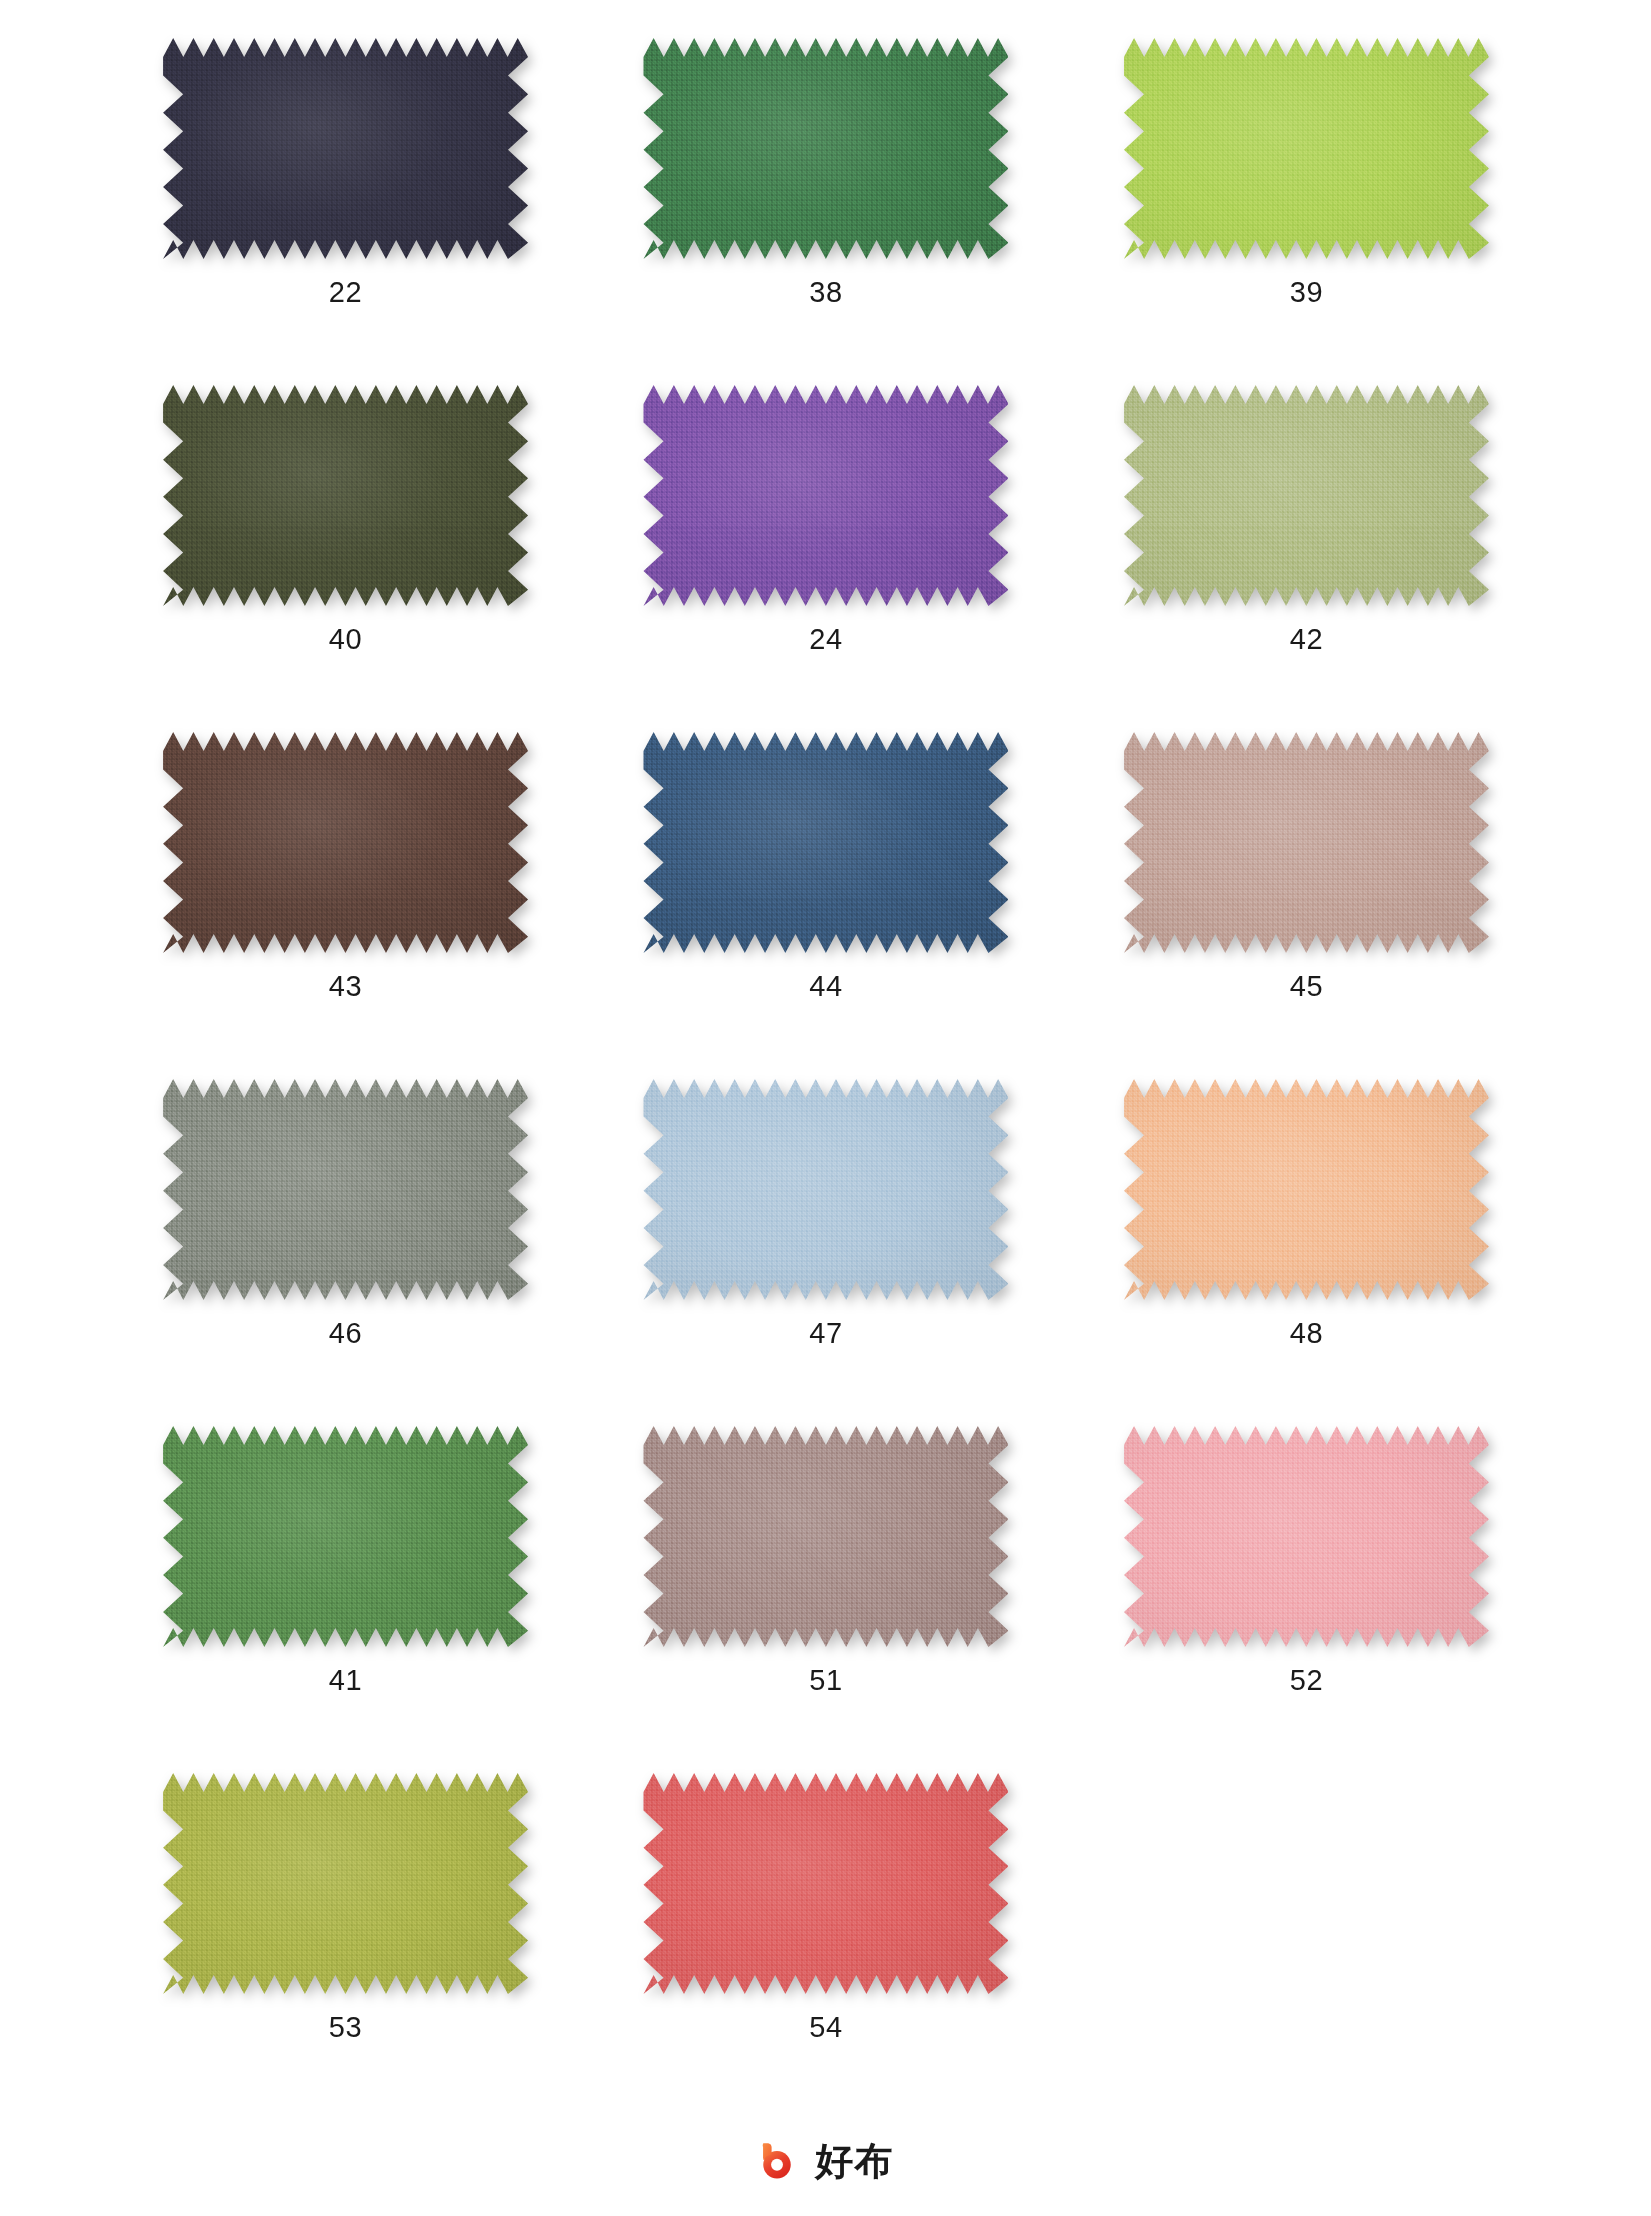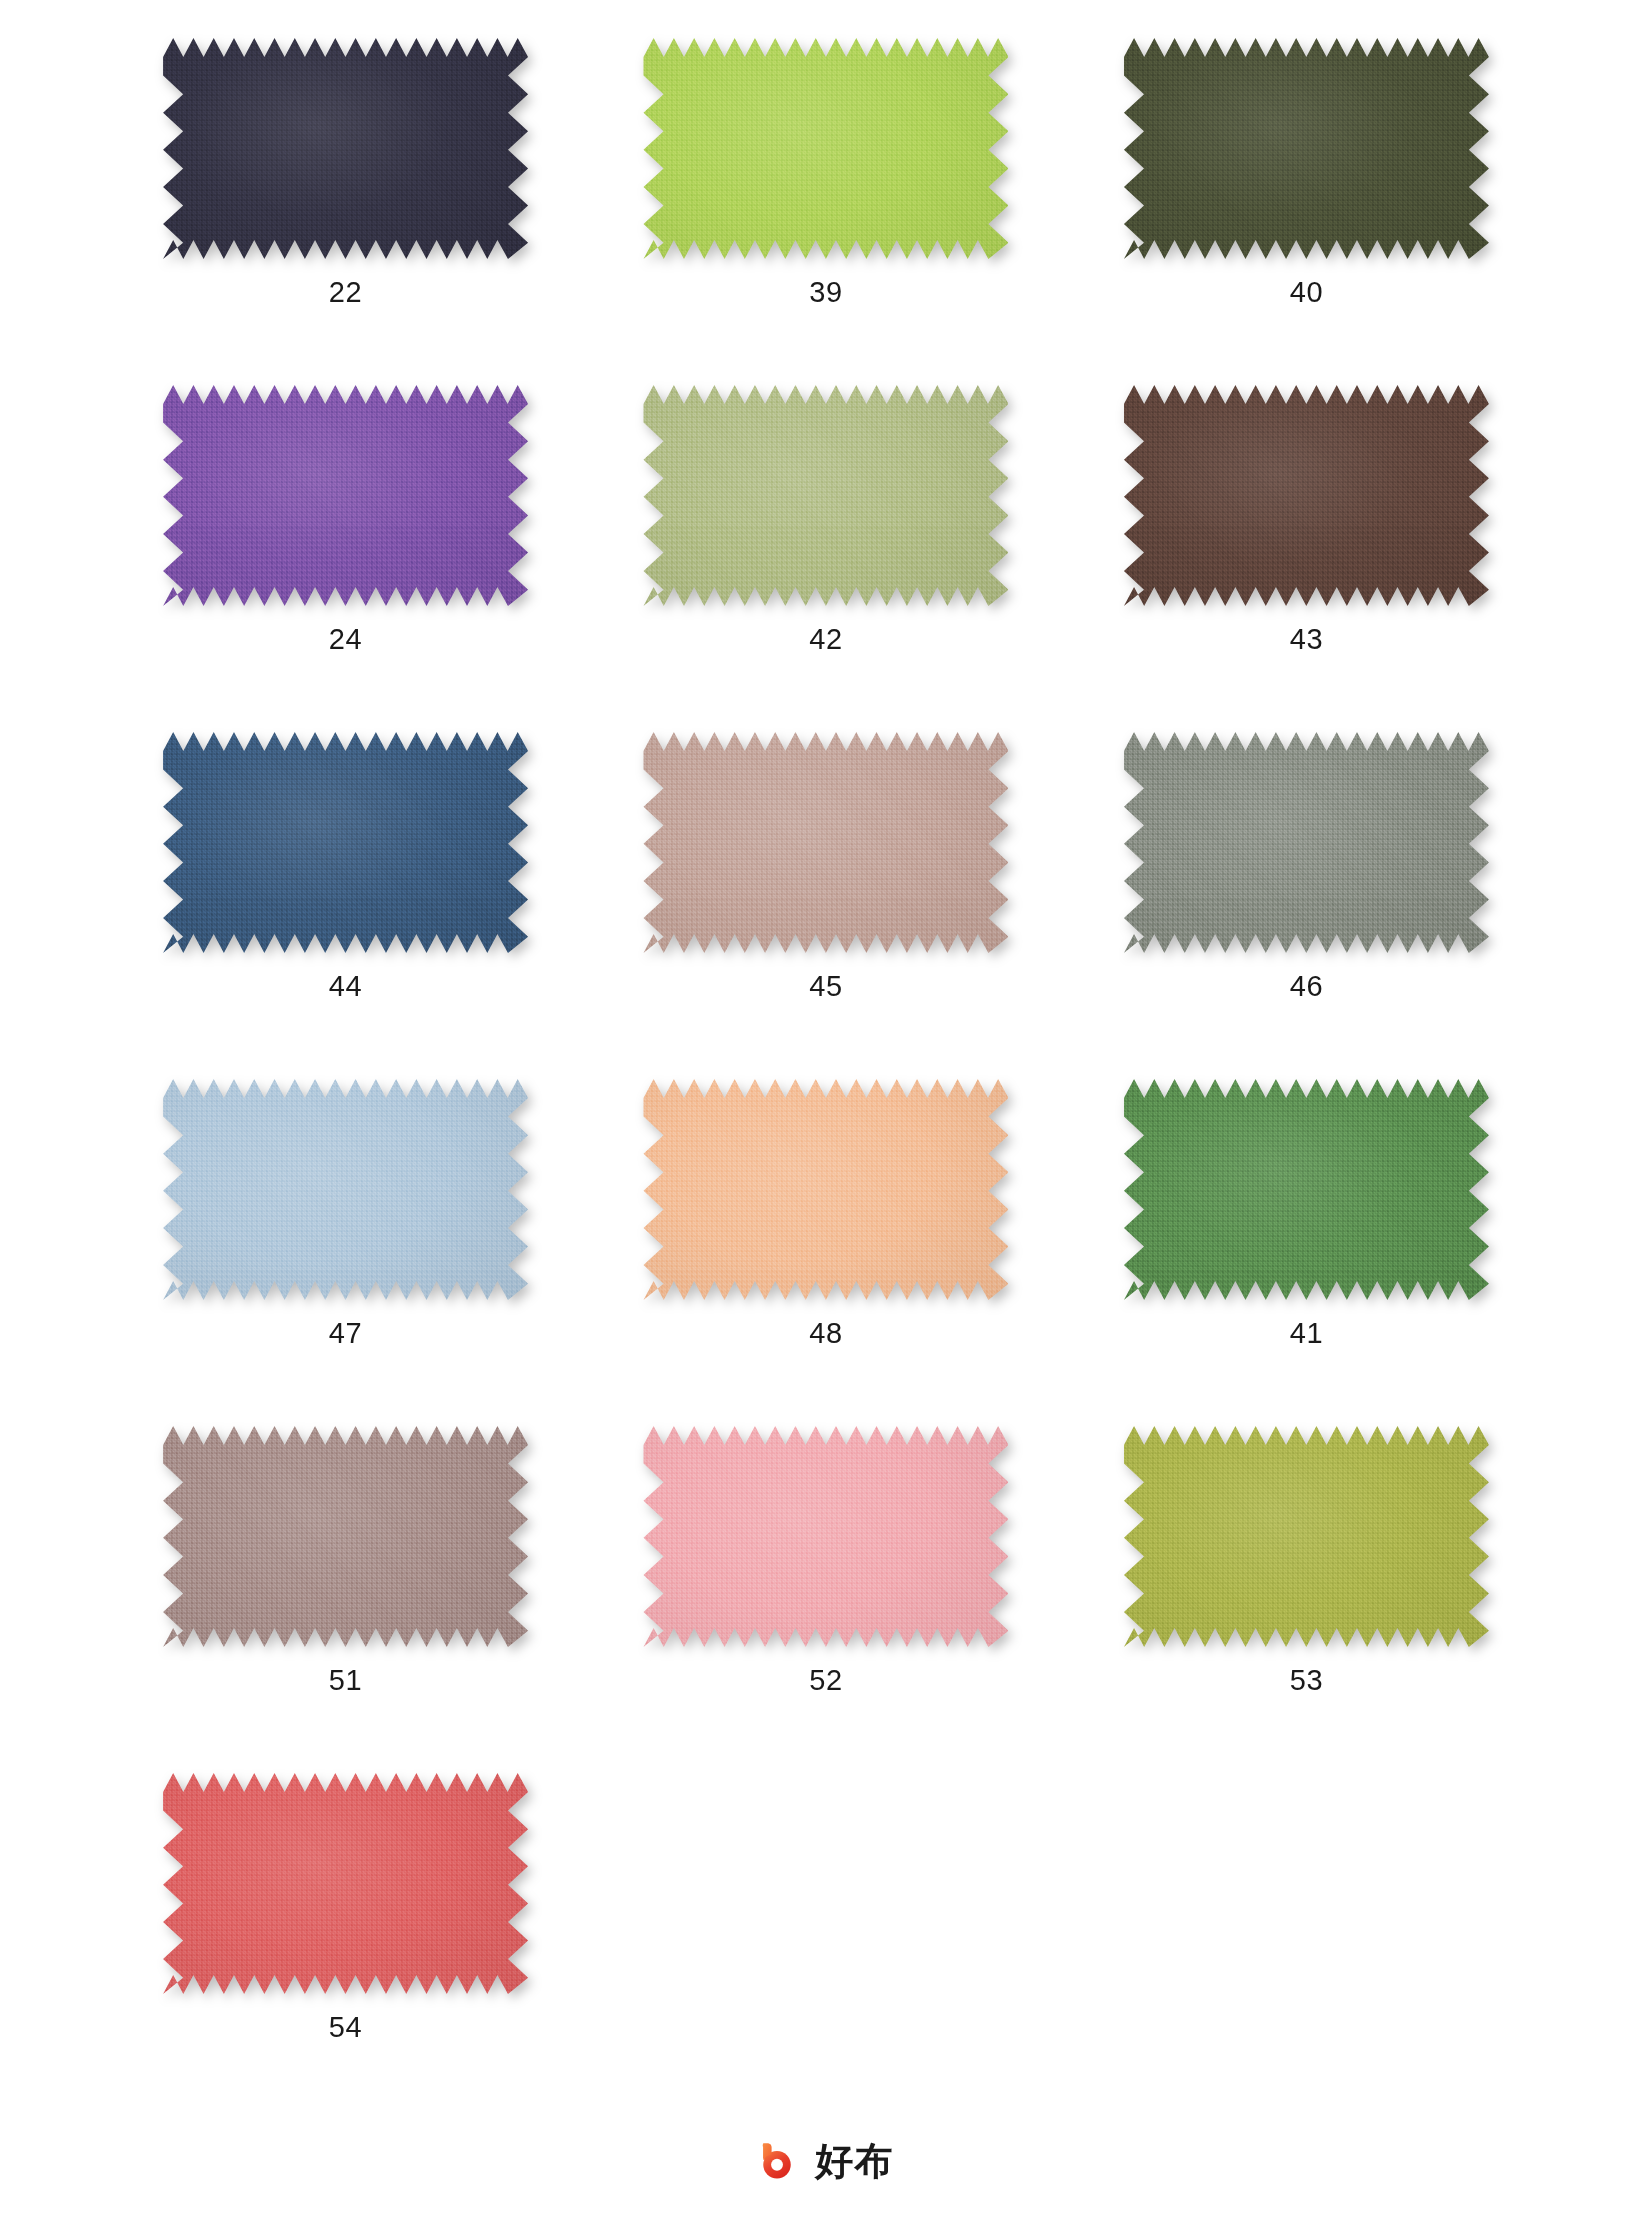--- a/index.html
+++ b/index.html
@@ -183,20 +183,26 @@
 
   <div id="swatch-grid">
       <div class="swatch-cell">
         <div class="swatch-shadow">
           <div class="swatch" style="background-color: rgb(48, 47, 65);"></div>
         </div>
         <div class="swatch-label">22</div>
       </div>
       <div class="swatch-cell">
         <div class="swatch-shadow">
+          <div class="swatch" style="background-color: rgb(61, 122, 74);"></div>
+        </div>
+        <div class="swatch-label">38</div>
+      </div>
+      <div class="swatch-cell">
+        <div class="swatch-shadow">
           <div class="swatch" style="background-color: rgb(173, 209, 85);"></div>
         </div>
         <div class="swatch-label">39</div>
       </div>
       <div class="swatch-cell">
         <div class="swatch-shadow">
           <div class="swatch" style="background-color: rgb(71, 77, 51);"></div>
         </div>
         <div class="swatch-label">40</div>
       </div>

